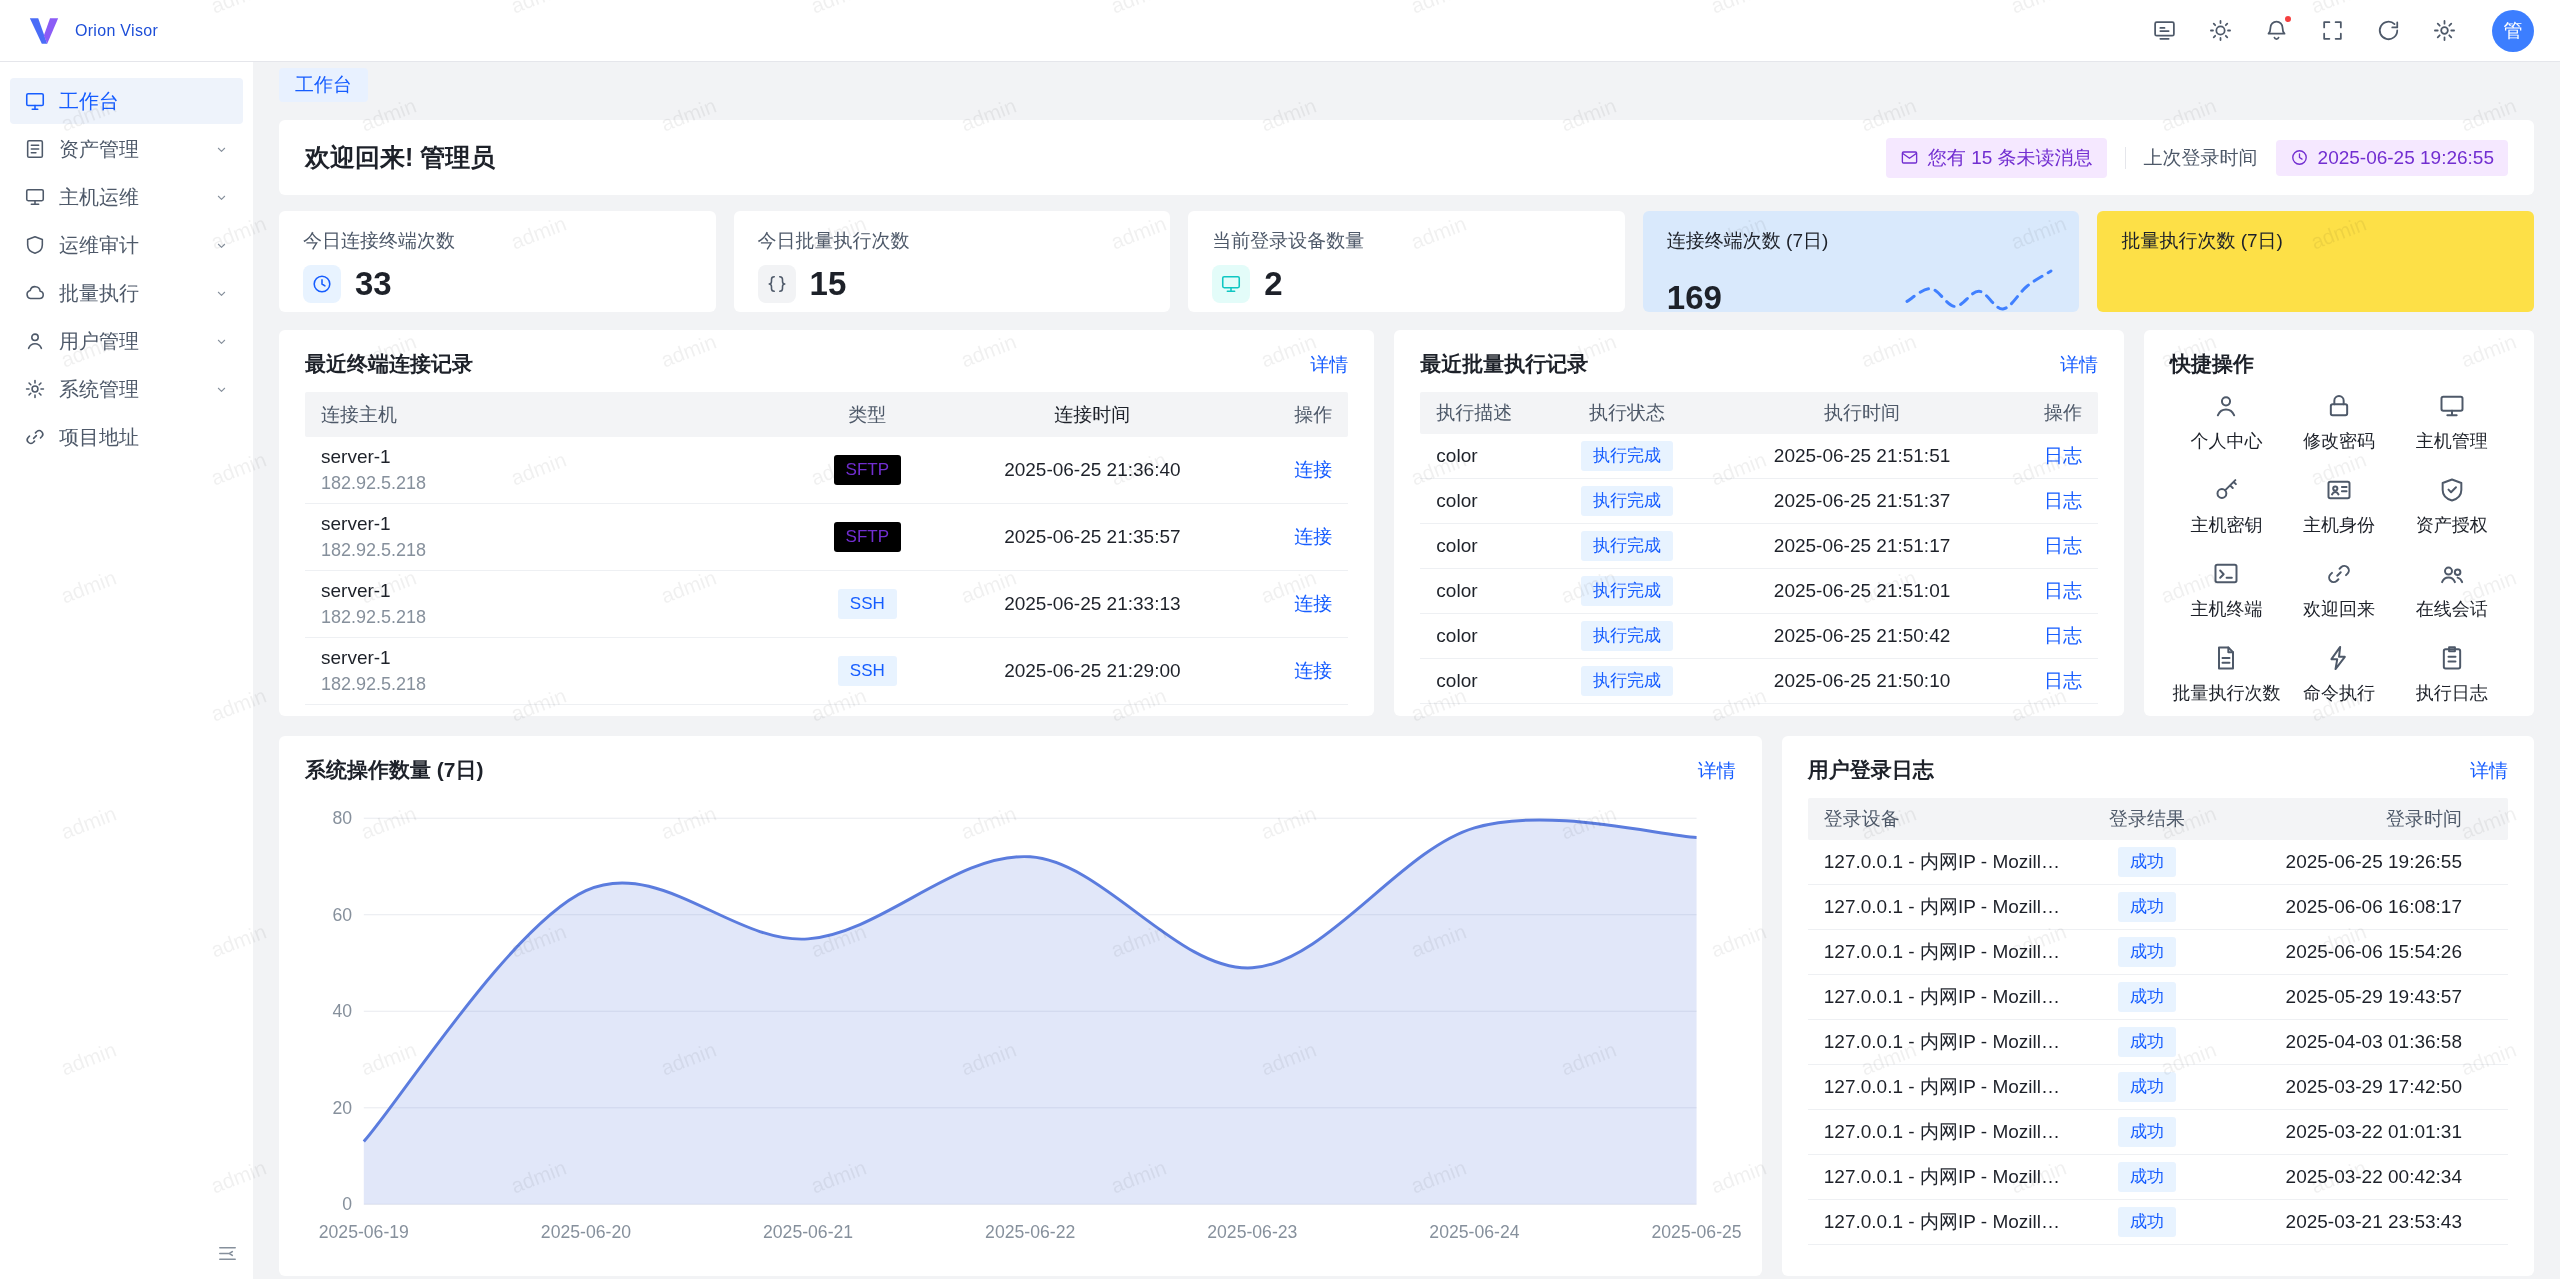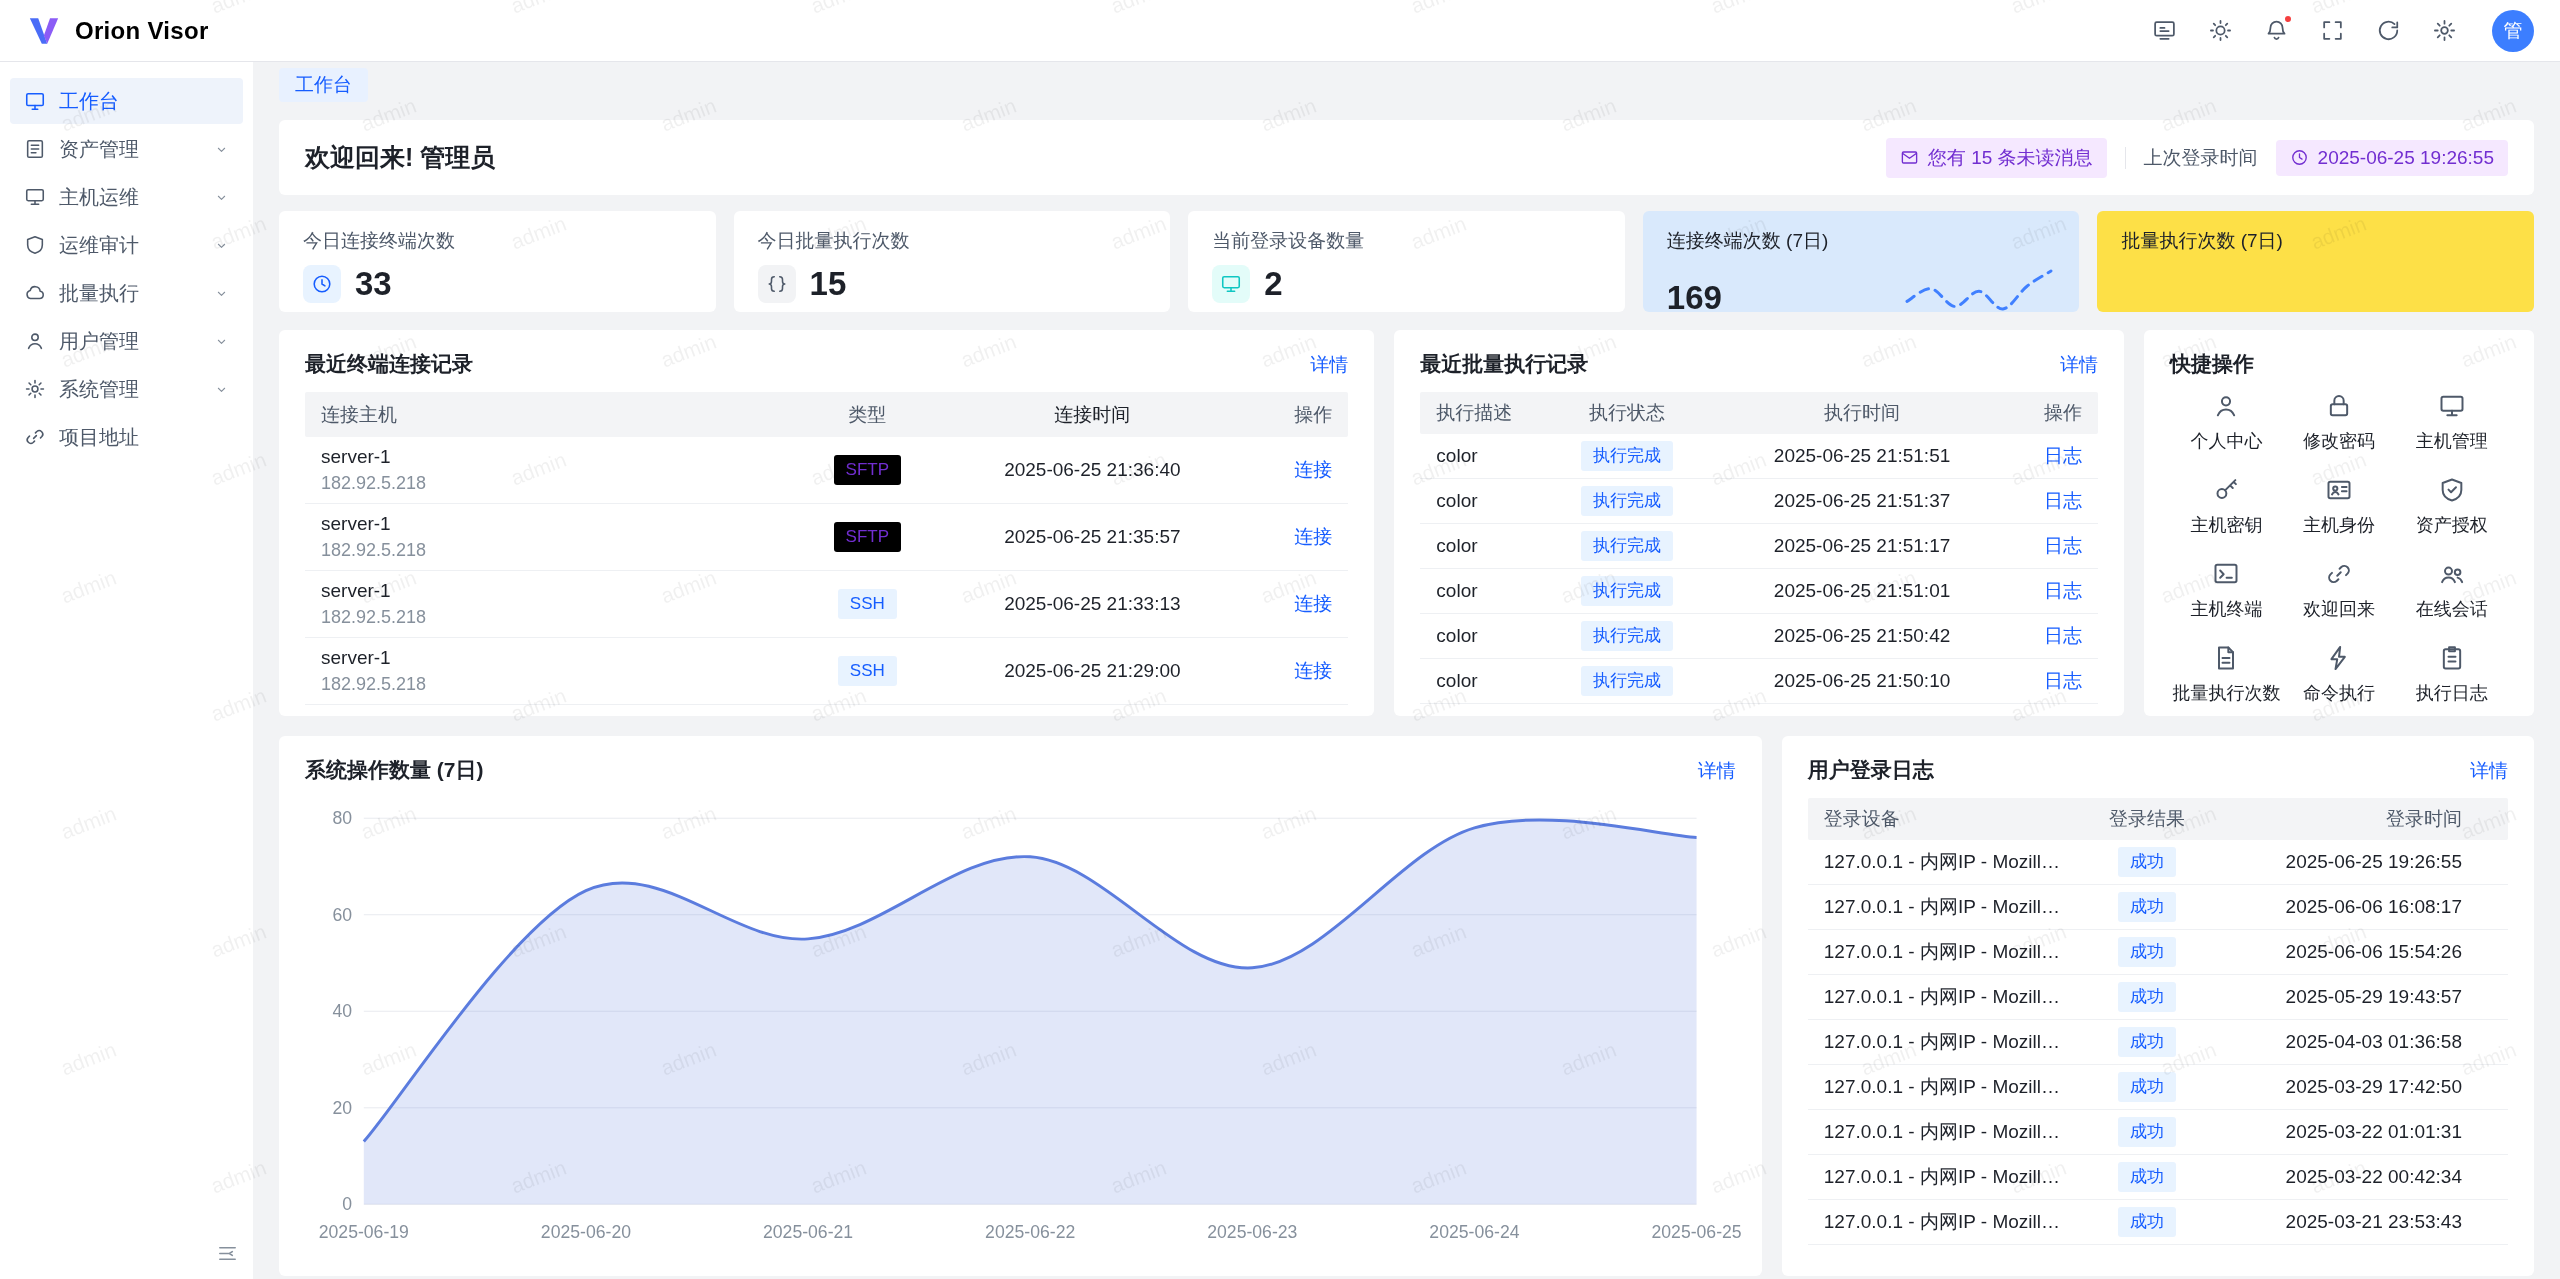--- a/index.html
+++ b/index.html
@@ -6,21 +6,21 @@
 html,body{width:2560px;height:1279px;overflow:hidden}
 body{font-family:"Liberation Sans","DejaVu Sans",sans-serif;background:#F2F3F5;color:#1D2129;font-size:19px;position:relative}
 a{text-decoration:none}
 [data-icon]{display:inline-flex;align-items:center;justify-content:center}
 [data-icon] svg{width:100%;height:100%;display:block}
 
 
 .topbar{height:62px;background:#fff;border-bottom:1px solid #E5E6EB;display:flex;align-items:center;justify-content:space-between;padding:0 26px;position:relative;z-index:10}
 .brand{display:flex;align-items:center;gap:13px;cursor:pointer}
 .logo{width:36px;height:36px}
-.app-title{font-size:24px;font-weight:700;color:#000000;letter-spacing:.3px}
+.app-title{font-size:16px;font-weight:400;color:#1d4ed8;letter-spacing:.3px}
 .topbar-actions{display:flex;align-items:center;gap:31px}
 .tb-icon{width:25px;height:25px;color:#4E5969;cursor:pointer}
 .tb-wrap{position:relative;display:inline-flex;cursor:pointer}
 .tb-wrap .dot{position:absolute;top:-4px;right:-4px;width:10px;height:10px;border-radius:50%;background:#F53F3F;border:2px solid #fff}
 .avatar{width:42px;height:42px;border-radius:50%;background:#3C7EFF;color:#fff;font-size:19px;display:flex;align-items:center;justify-content:center;cursor:pointer;margin-left:4px}
 
 
 .layout{display:flex;height:calc(100% - 62px)}
 .sidebar{width:253px;background:#fff;padding-top:14px;position:relative;flex:none}
 .menu-item{height:46px;margin:2px 10px;padding:0 14px;display:flex;align-items:center;gap:13px;border-radius:4px;color:#4E5969;font-size:20px;cursor:pointer}

